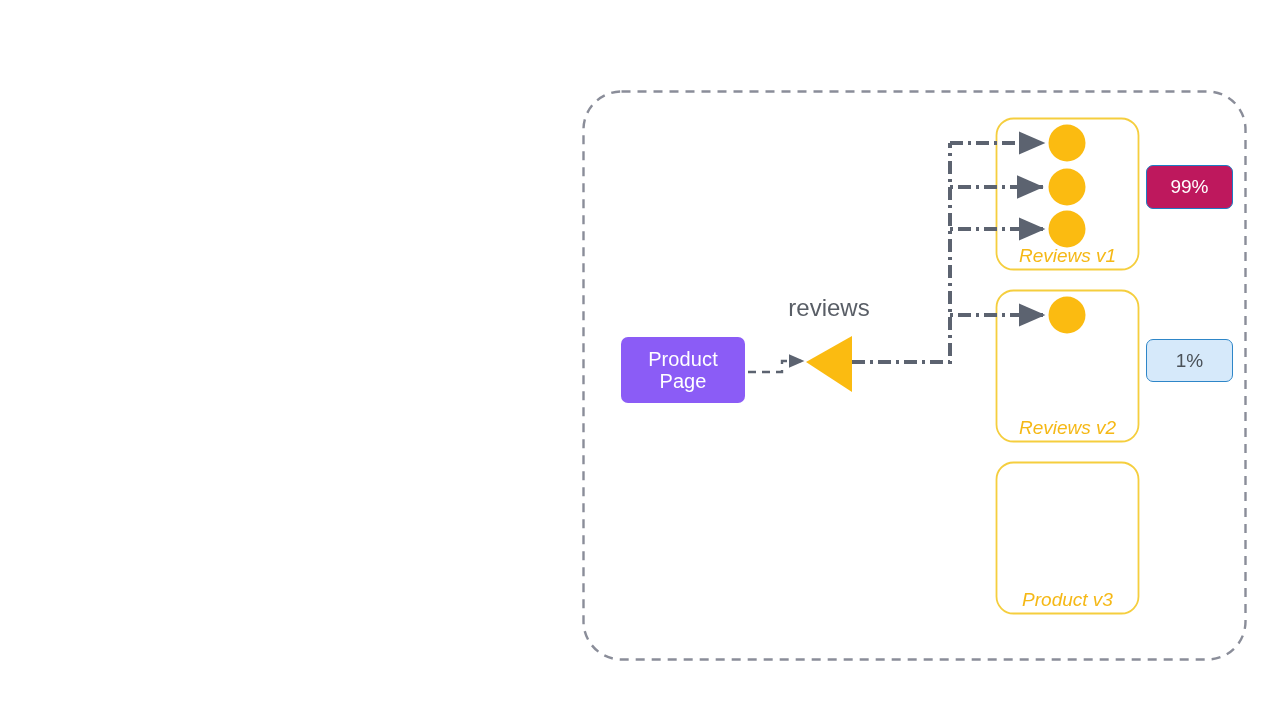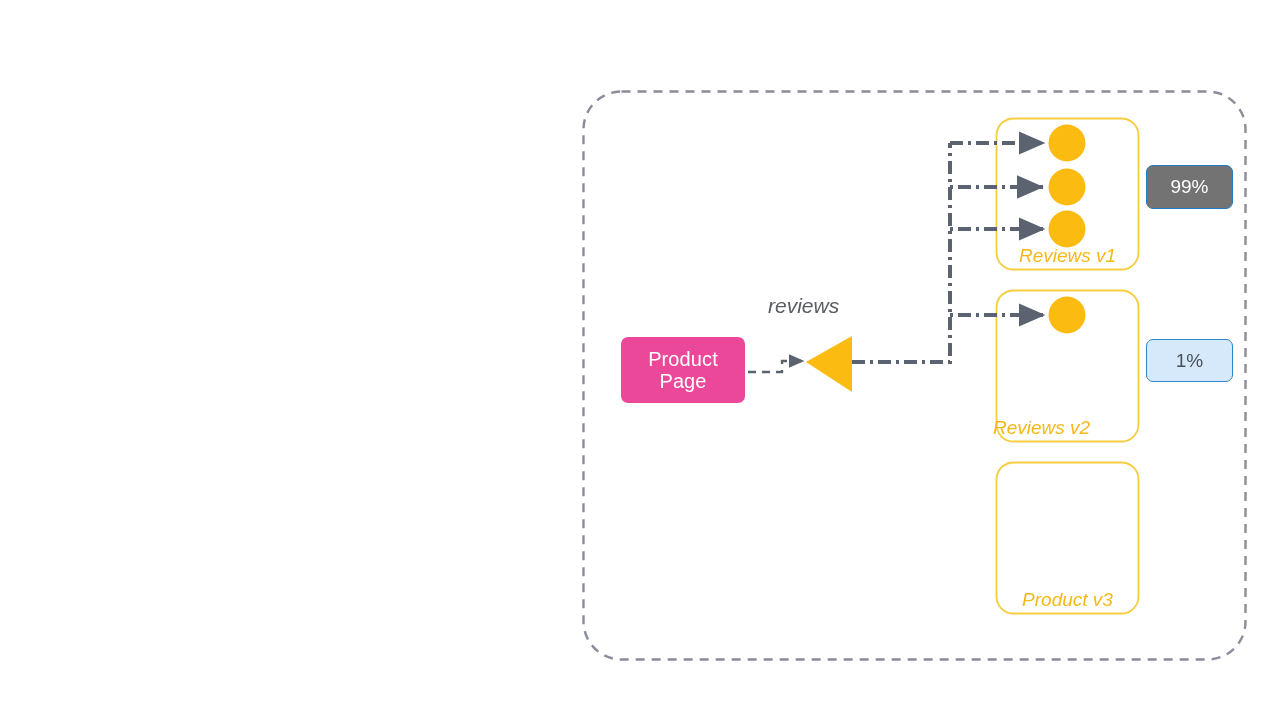--- a/index.html
+++ b/index.html
@@ -34,32 +34,32 @@
     box-sizing: border-box;
     line-height: 1.12;
     white-space: pre-line;
   }
   
   #product-page-box {
     left: 621px;
     top: 337px;
     width: 124px;
     height: 66px;
-    background: #ec4899;
+    background: #8b5cf6;
     border-radius: 7px;
     color: #ffffff;
     font-size: 20px;
     letter-spacing: 0.1px;
   }
   #badge-99 {
     left: 1146px;
     top: 165px;
     width: 87px;
     height: 44px;
-    background: #737373;
+    background: #be185d;
     border: 1.6px solid #1E7CC4;
     border-radius: 7px;
     color: #ffffff;
     font-size: 19px;
   }
   #badge-1 {
     left: 1146px;
     top: 339px;
     width: 87px;
     height: 43px;
@@ -72,32 +72,31 @@
   .svc-caption {
     position: absolute;
     color: #F5B816;
     font-size: 19px;
     text-align: center;
     width: 143px;
     white-space: nowrap;
     font-style: italic;
   }
   #caption-v1 { left: 996px; top: 245px; }
-  #caption-v2 { left: 970px; top: 417px; }
+  #caption-v2 { left: 996px; top: 417px; }
   #caption-v3 { left: 996px; top: 589px; }
 
   #edge-label-reviews {
     position: absolute;
     left: 768px;
     top: 294px;
     width: 122px;
-    text-align: left;
+    text-align: center;
     color: #595E66;
-    font-size: 21px;
-    font-style: italic;
+    font-size: 24px;
   }
 </style>
 </head>
 <body>
 
 <div id="canvas">
 
   <svg id="diagram-svg" viewBox="0 0 1280 720" xmlns="http://www.w3.org/2000/svg">
     <defs>
       <marker id="arrowhead" markerWidth="7" markerHeight="7" refX="6" refY="3.2" orient="auto" markerUnits="strokeWidth">

